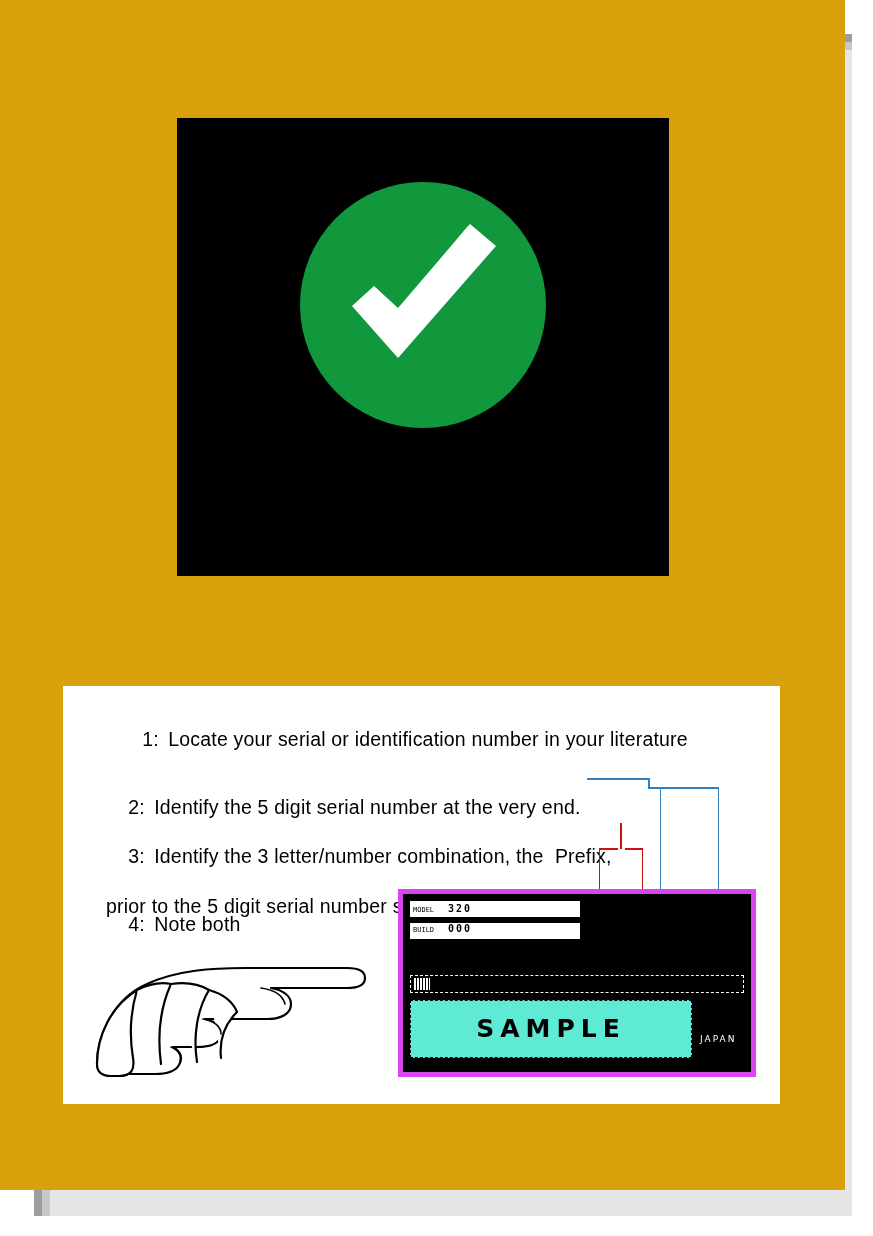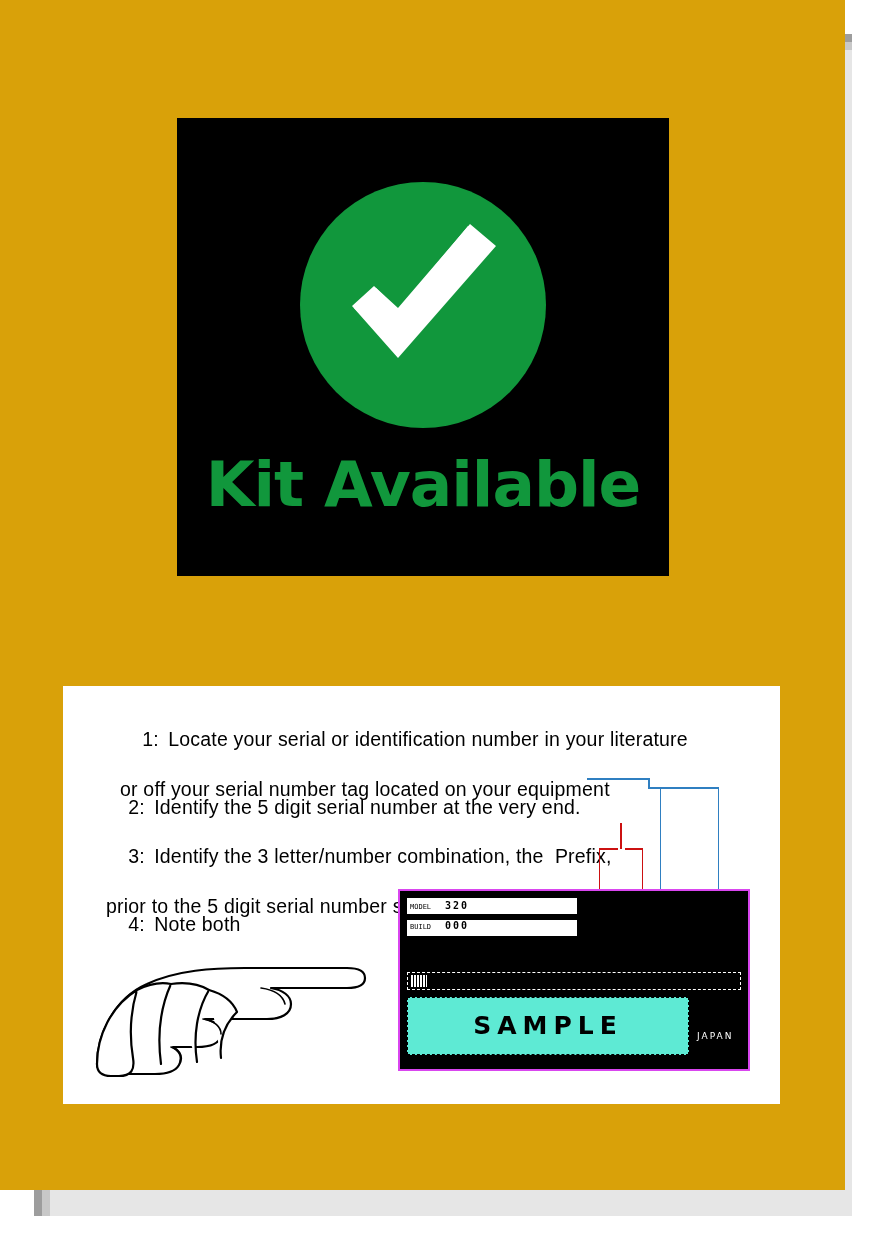--- a/index.html
+++ b/index.html
@@ -138,21 +138,21 @@
   }
 
   
   .tag {
     position: absolute;
     left: 335px;
     top: 203px;
     width: 348px;
     height: 178px;
     background: #000000;
-    border: 2px solid #d946ef;
+    border: 5px solid #d946ef;
   }
   .tag-row {
     position: absolute;
     background: #ffffff;
     color: #000000;
     font-family: "DejaVu Sans Mono", monospace;
     box-sizing: border-box;
   }
   .tag-model {
     left: 7px; top: 7px; width: 170px; height: 16px;
@@ -295,29 +295,27 @@
 
   <div class="gold-panel">
 
     <div class="hero">
       <div class="check-circle">
         <svg class="check-mark" viewBox="0 0 246 246">
           <path d="M54 126 L100 172 L192 62 L168 44 L98 128 L76 106 Z" fill="#ffffff"></path>
           <path d="M52 124 L98 176 L196 64 L170 42 L98 126 L74 104 Z" fill="#ffffff"></path>
         </svg>
       </div>
-      <div class="hero-title">Kit Available</div>
     </div>
 
     <div class="card">
 
       <div class="steps">
         <div class="step step1">
           <span class="num">1:</span><span>Locate your serial or identification number in your literature</span>
-          <span class="cont">or off your serial number tag located on your equipment</span>
         </div>
         <div class="step step2">
           <span class="num">2:</span><span>Identify the 5 digit serial number at the very end.</span>
         </div>
         <div class="step step3">
           <span class="num">3:</span><span>Identify the 3 letter/number combination, the  Prefix,</span>
           <span class="cont">prior to the 5 digit serial number sequence</span>
         </div>
         <div class="step step4">
           <span class="num">4:</span><span>Note both</span>

